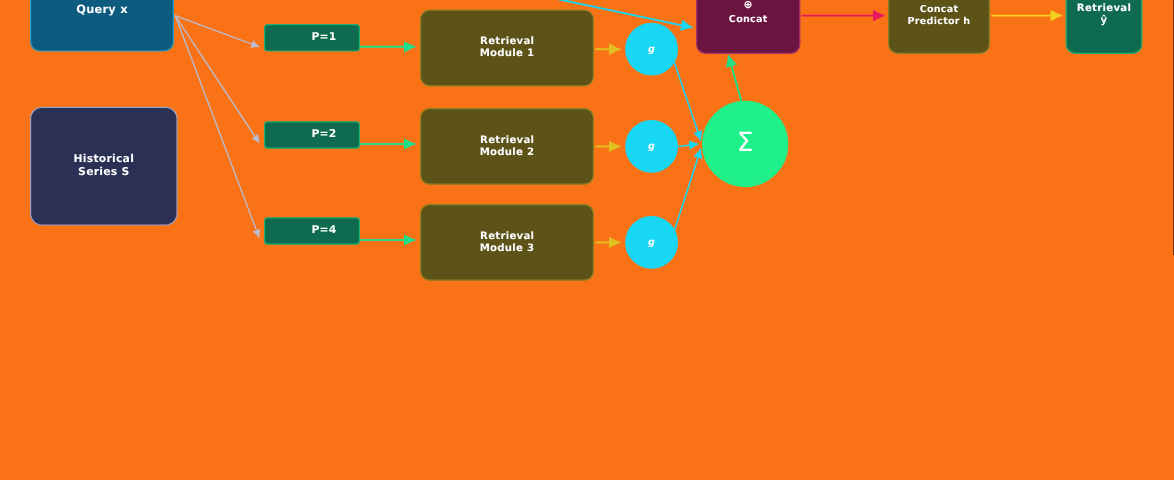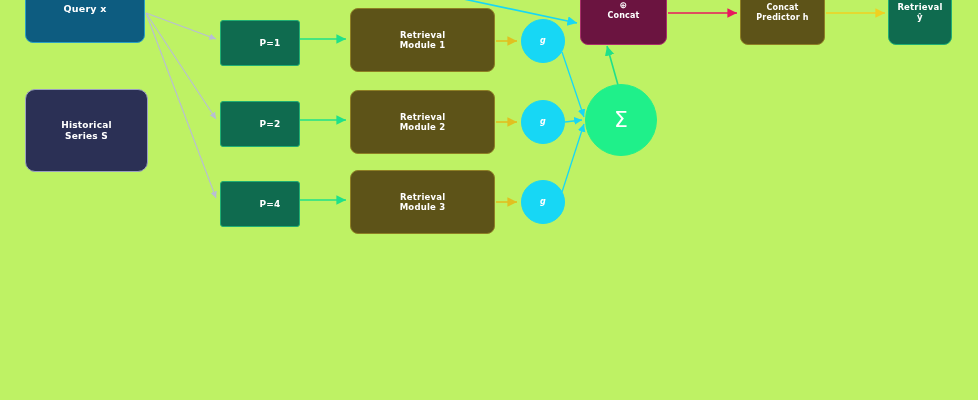--- a/index.html
+++ b/index.html
@@ -7,21 +7,21 @@
     padding: 0;
     background: #0d1024;
   }
   body {
     font-family: "DejaVu Sans", sans-serif;
   }
   #canvas {
     position: relative;
     width: 978px;
     height: 400px;
-    background: #bef264;
+    background: #f97316;
     overflow: hidden;
   }
   svg.edges {
     position: absolute;
     left: 0;
     top: 0;
     width: 978px;
     height: 400px;
     pointer-events: none;
   }
@@ -54,31 +54,31 @@
     font-size: 9.5px;
     align-items: flex-start;
     padding-top: 30px;
   }
 
   
   #node-history {
     left: 25px;
     top: 89px;
     width: 123px;
-    height: 83px;
+    height: 99px;
     background: #2b3055;
     border: 1.5px solid #9aa0c0;
     border-radius: 10px;
     font-size: 9px;
   }
 
   
   .patch-node {
     width: 80px;
-    height: 46px;
+    height: 23px;
     background: #0f6b4f;
     border: 1.2px solid #1fae73;
     border-radius: 3px;
     font-size: 9px;
     left: 220px;
     padding-left: 20px;
   }
   #node-p1 { top: 20px; }
   #node-p2 { top: 101px; }
   #node-p4 { top: 181px; }

